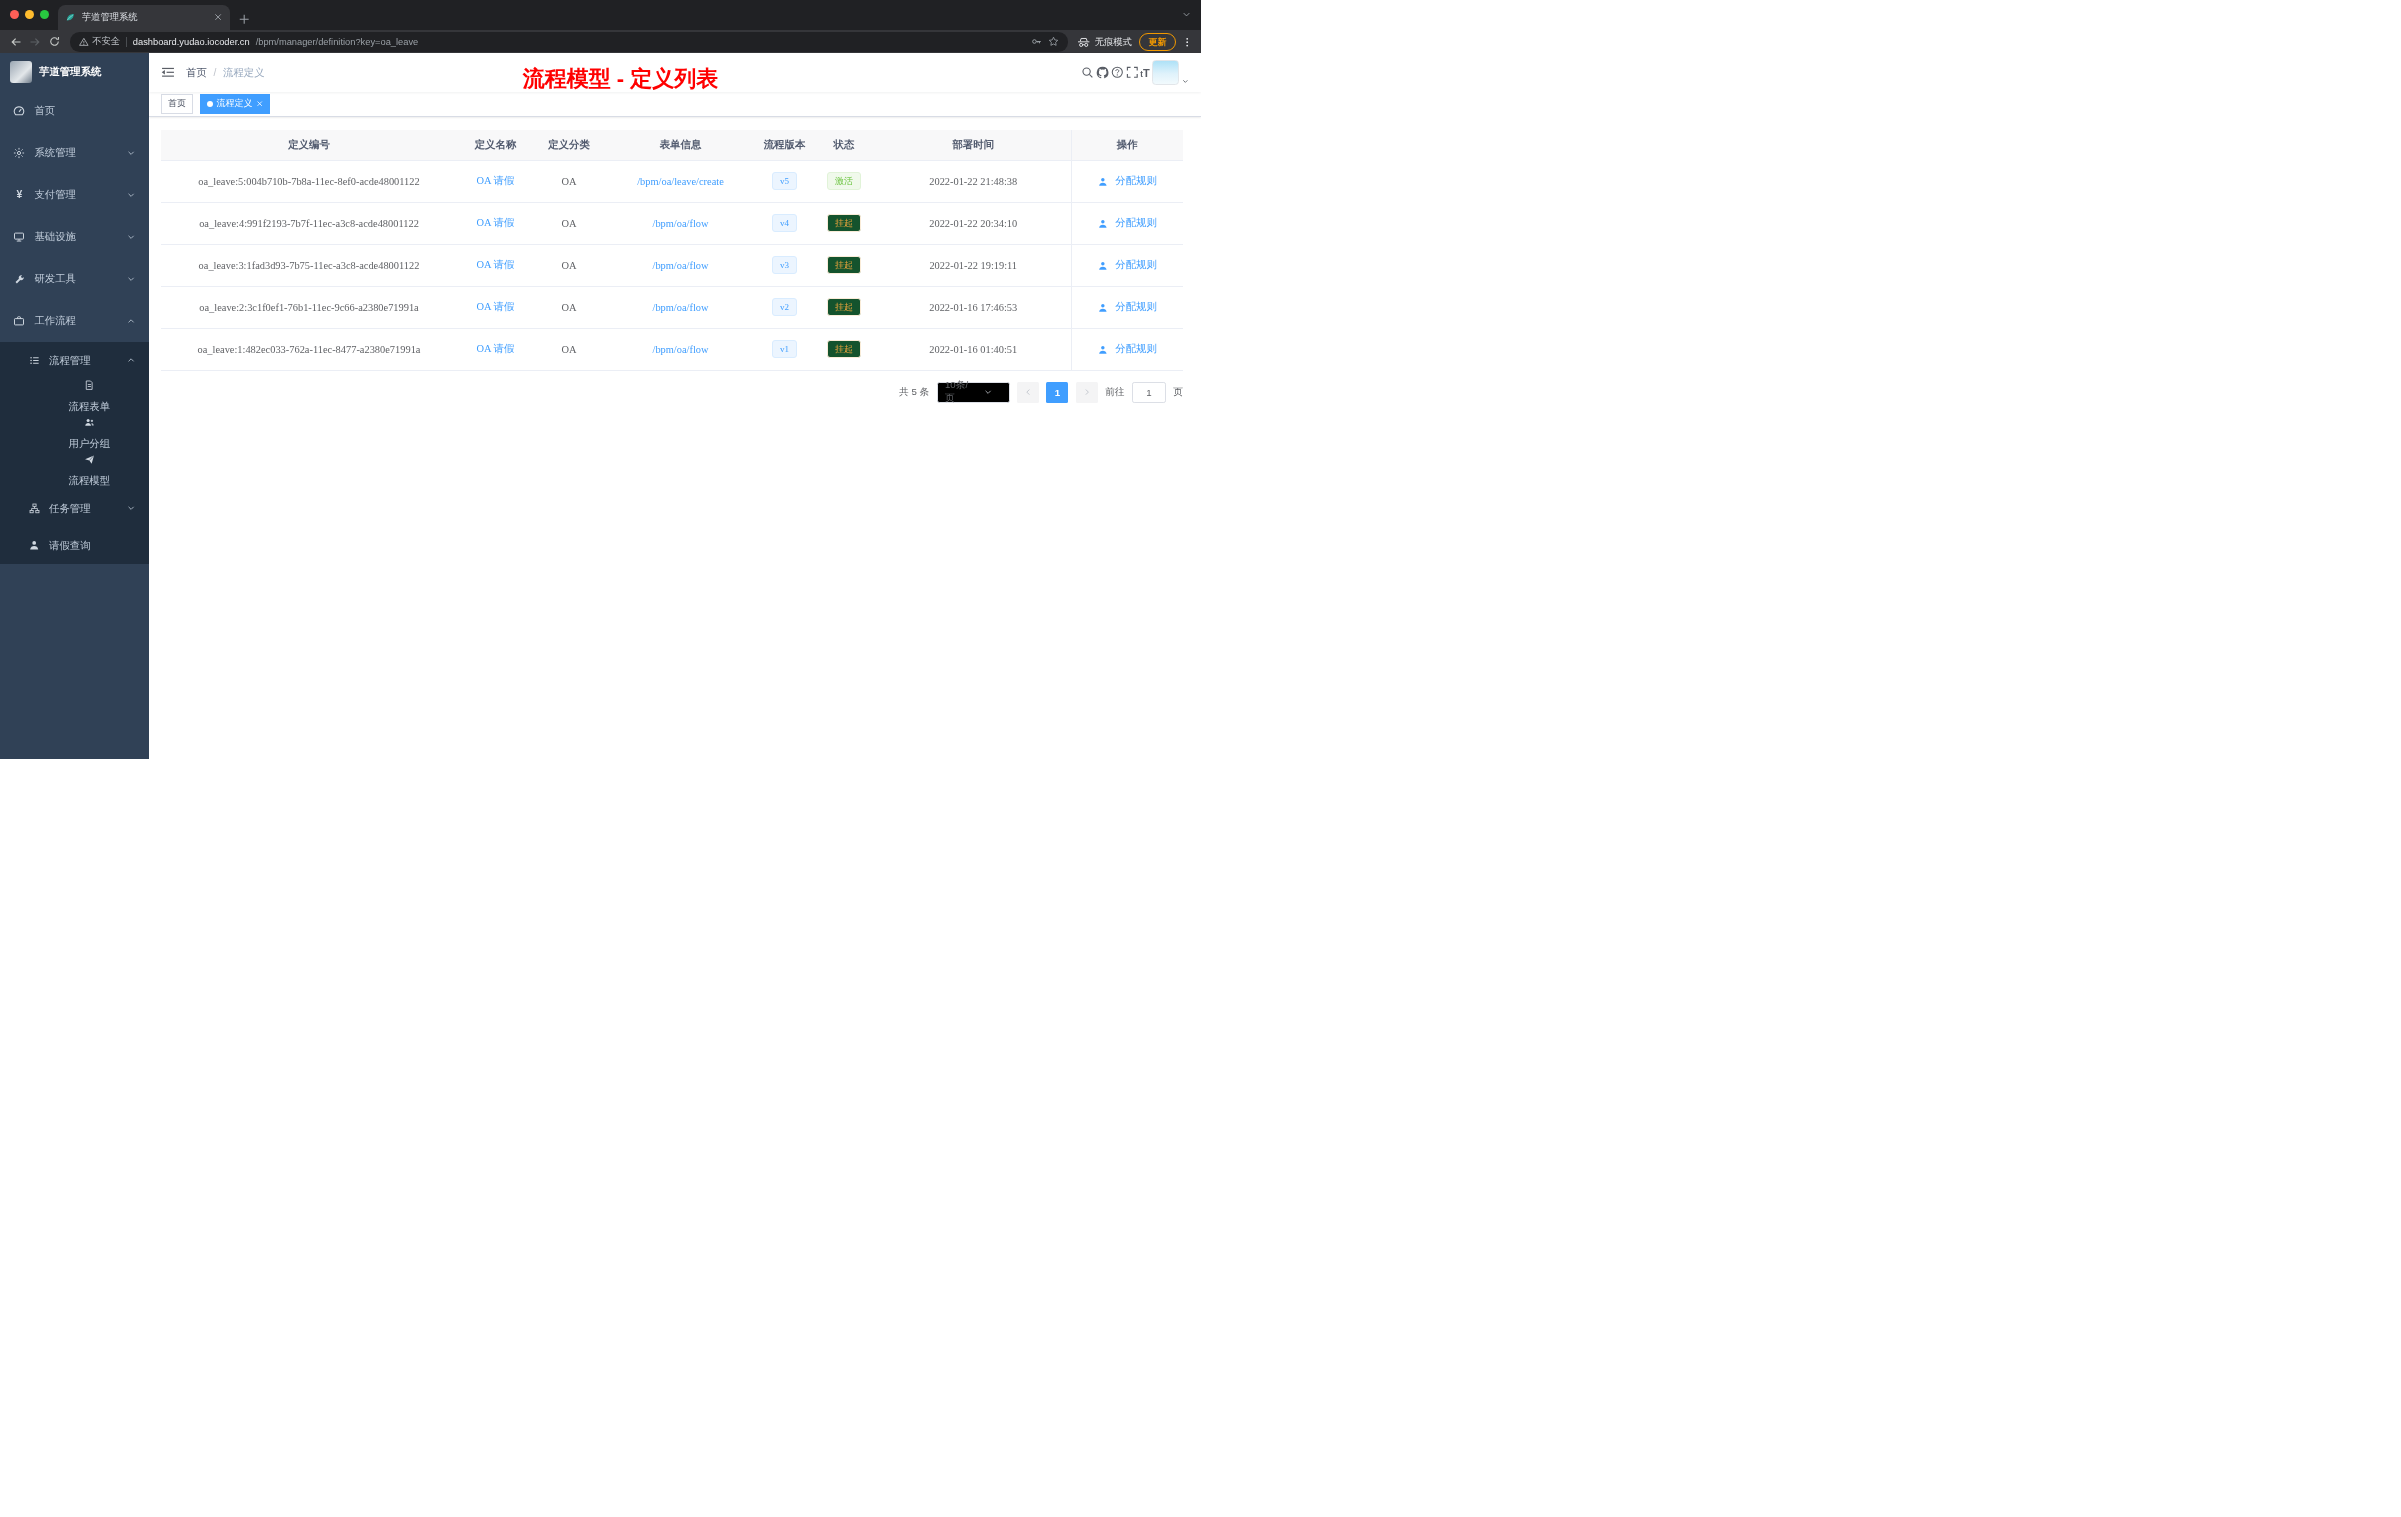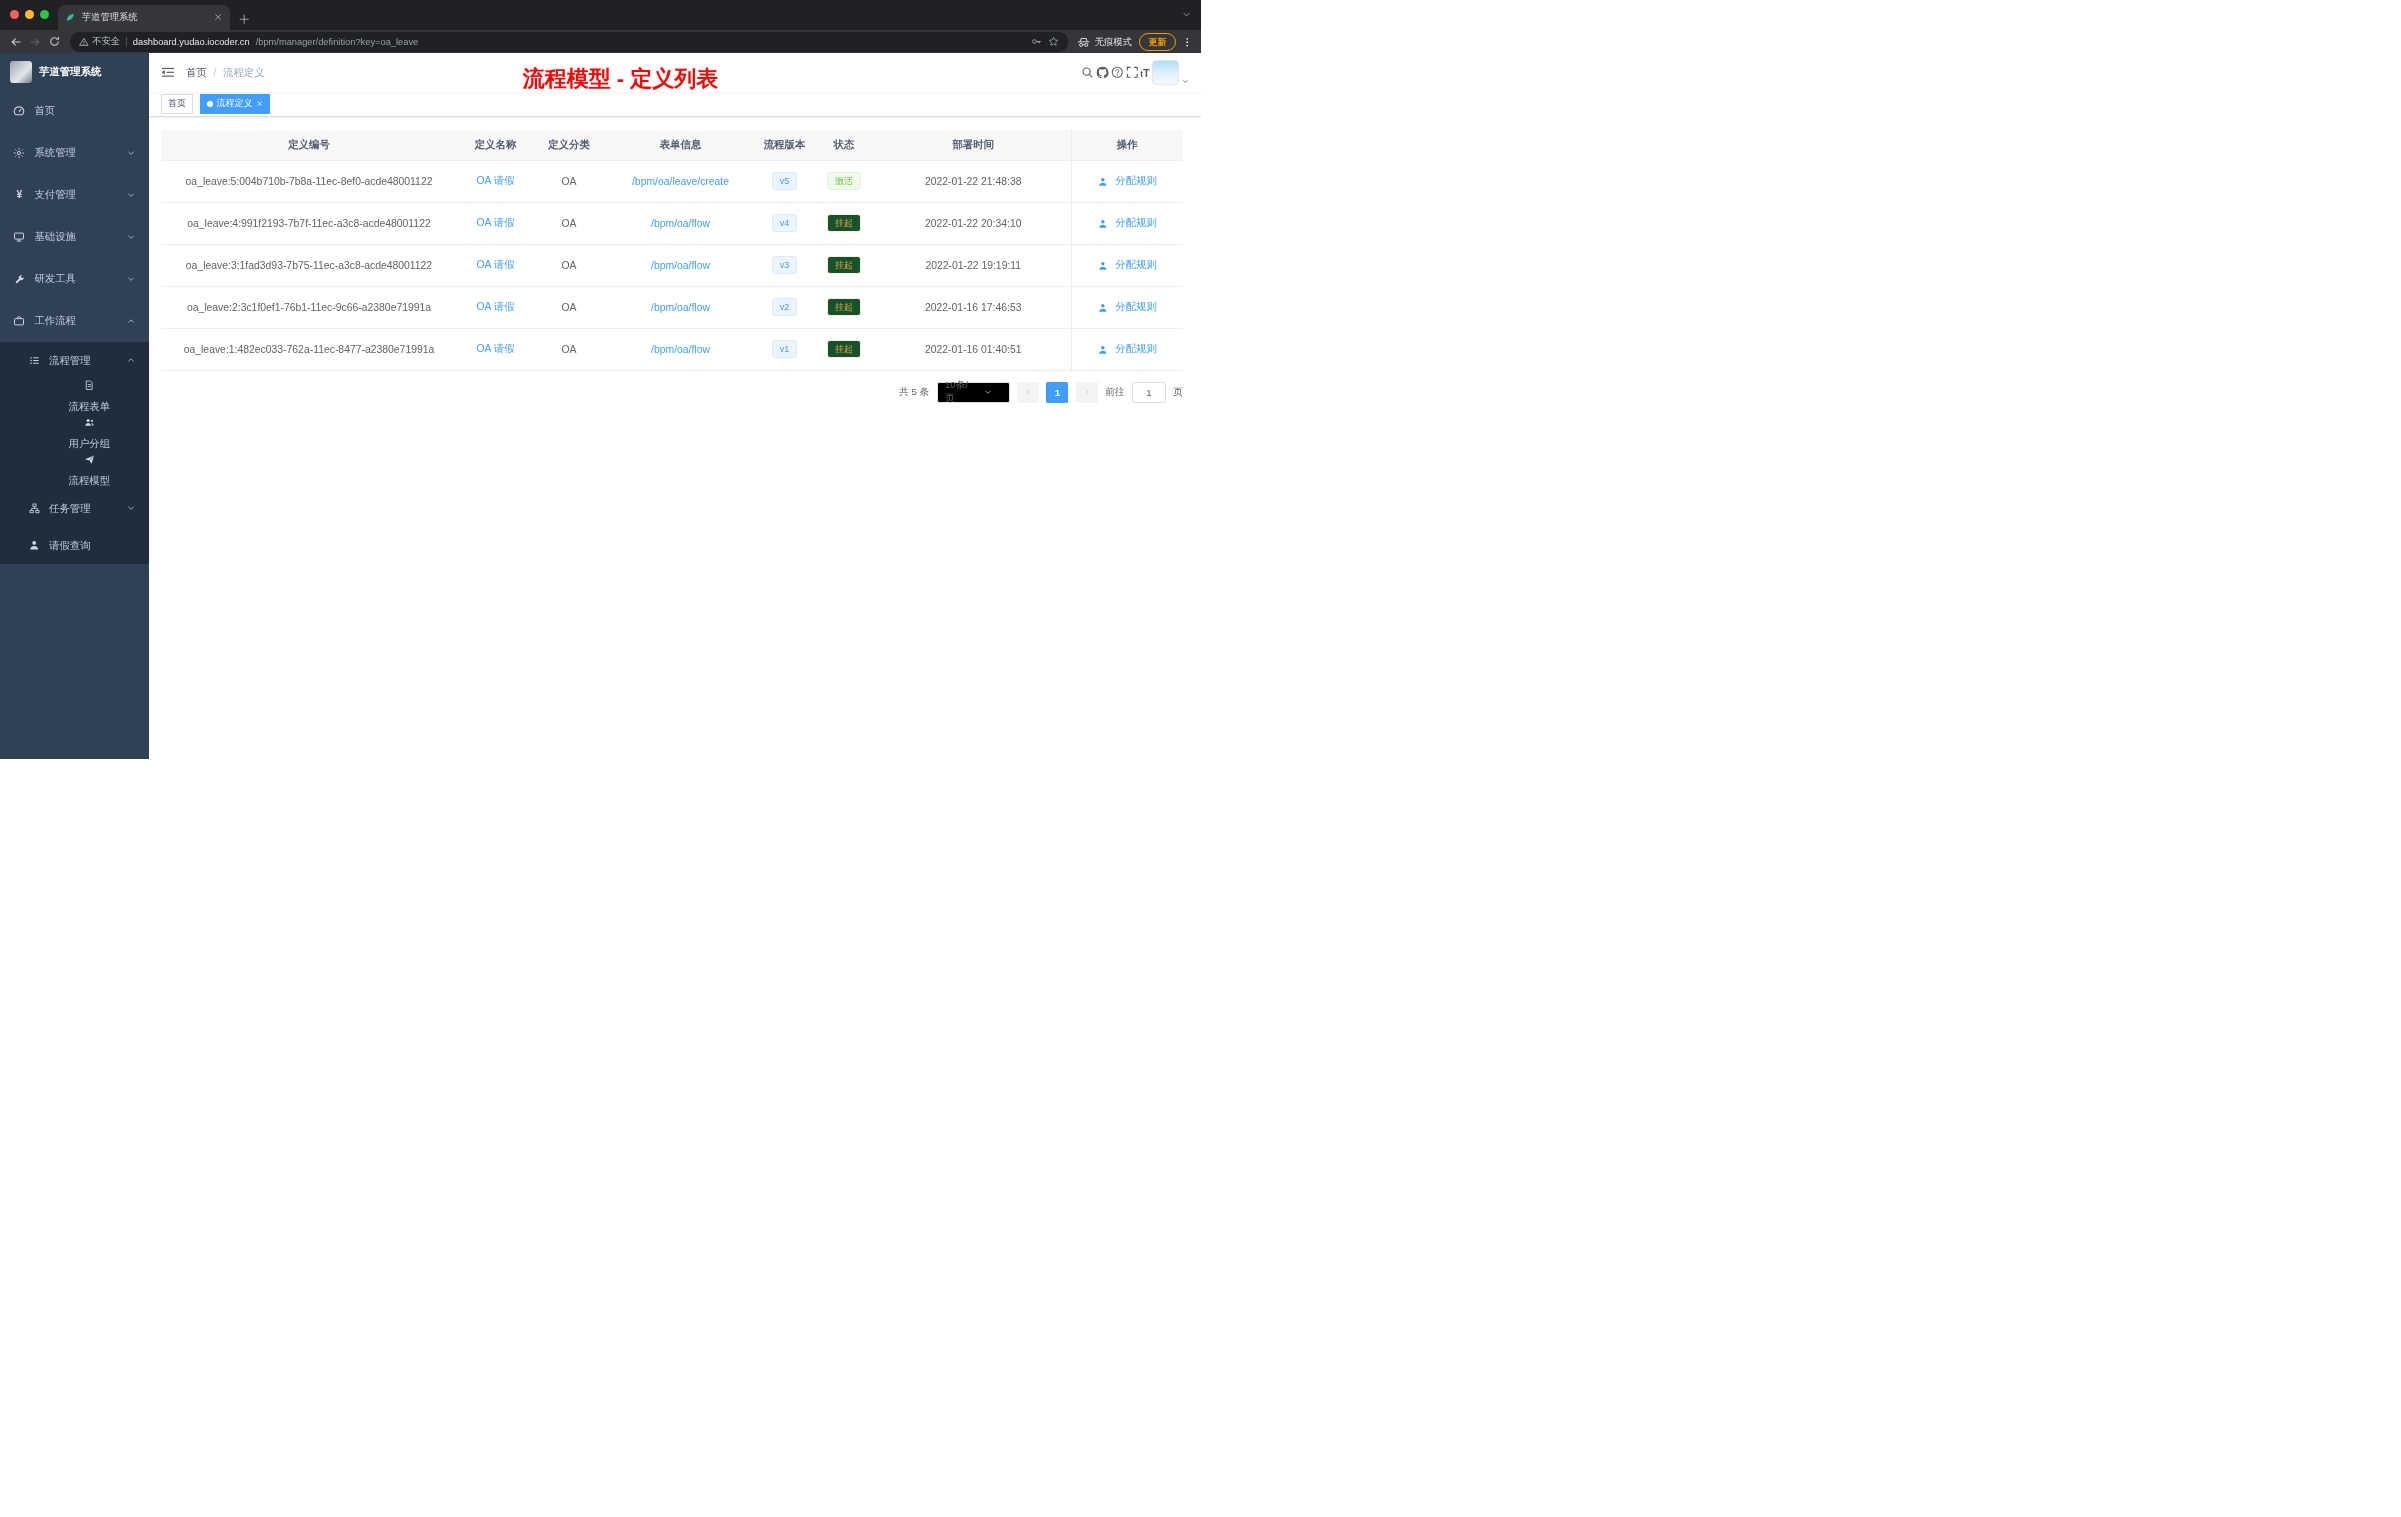--- a/index.html
+++ b/index.html
@@ -69,21 +69,21 @@
               box-shadow:0 0.7px 2.2px 0 rgba(0,0,0,.12); display:flex; align-items:center;
               padding:0 12px; gap:6.7px; position:relative; z-index:1; }
   .tag { height:19.3px; display:inline-flex; align-items:center; gap:3.7px; padding:0 6px;
          border:0.7px solid #d8dce5; background:#fff; color:#495060; font-size:9px; cursor:pointer; }
   .tag.active { background:#409eff; border-color:#409eff; color:#fff; }
   .tag-dot { width:6px; height:6px; border-radius:50%; background:#fff; display:inline-block; }
   .tag-close { display:inline-flex; color:#fff; }
 
   
   .content { flex:1; padding:13.4px 18px 0 12px; overflow:hidden; }
-  table { width:100%; border-collapse:collapse; table-layout:fixed; }
+  table { width:100%; border-collapse:collapse; table-layout:fixed;font-family:Liberation Serif, serif; }
   thead th { height:30px; background:#f8f8f9; color:#515a6e; font-size:10.4px; font-weight:700;
              text-align:center; border-bottom:0.7px solid #ebeef5; }
   tbody td { height:42px; text-align:center; font-size:10.4px; color:#606266;
              border-bottom:0.7px solid #ebeef5; overflow:hidden; white-space:nowrap; }
   .col-actions { border-left:0.7px solid #ebeef5; }
   .link { color:#409eff; text-decoration:none; cursor:pointer; }
   .action-link { color:#409eff; text-decoration:none; cursor:pointer; display:inline-flex; align-items:center; gap:8px; }
   .badge { display:inline-block; min-width:16.3px; padding:0 6.7px; height:18px; line-height:16.3px;
            border-radius:3px; font-size:9px; border:0.7px solid transparent; }
   .version-badge { background:#ecf5ff; border-color:#d9ecff; color:#409eff; }

